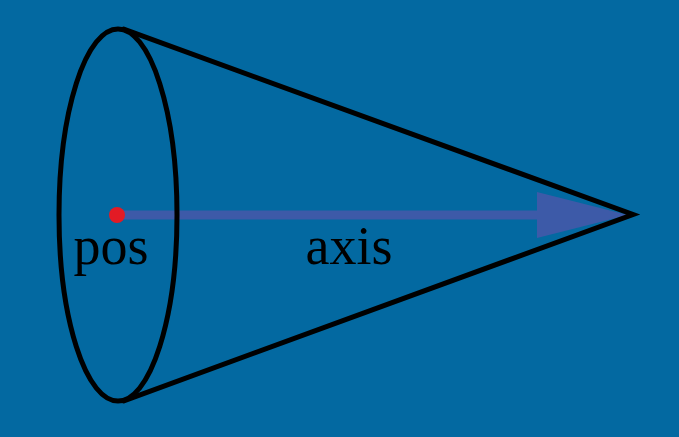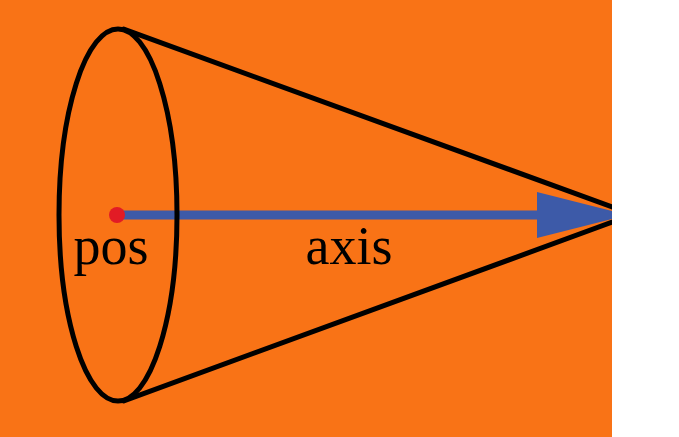--- a/index.html
+++ b/index.html
@@ -2,23 +2,23 @@
 <html><head>
 <meta charset="utf-8">
 <style>
   html, body {
     margin: 0;
     padding: 0;
     background: #ffffff;
   }
   .canvas {
     position: relative;
-    width: 612px;
+    width: 679px;
     height: 437px;
-    background: #f97316;
+    background: #0369a1;
     overflow: hidden;
   }
   svg {
     display: block;
   }
   .diagram-label {
     font-family: "Liberation Serif", "DejaVu Serif", serif;
     font-size: 54px;
     fill: #000000;
   }

